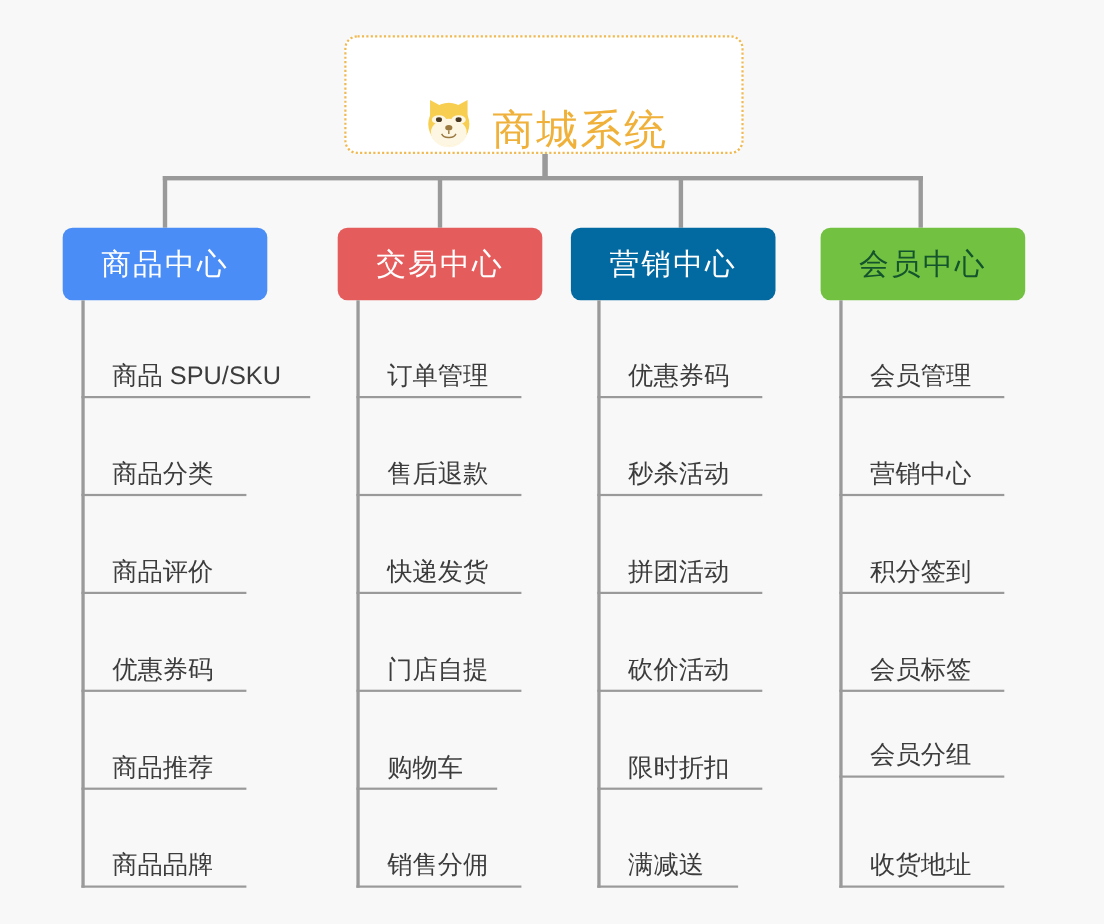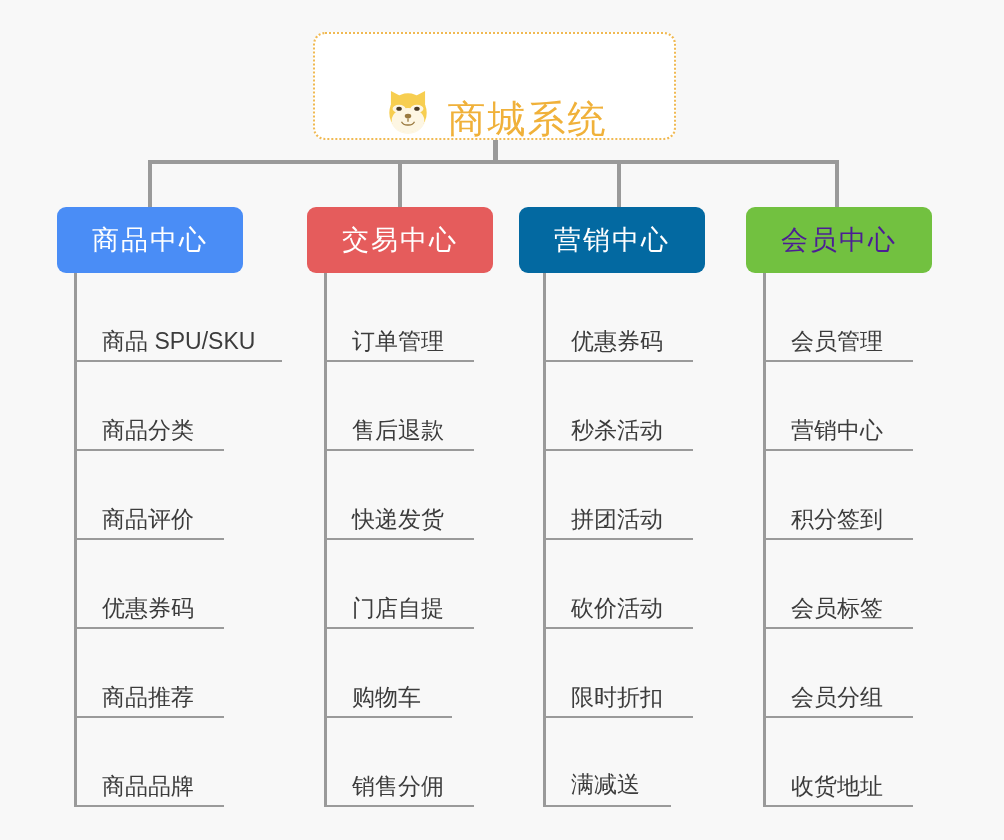--- a/index.html
+++ b/index.html
@@ -228,47 +228,47 @@
           <div class="leaf-underline" style="width: 150px; background: rgb(154, 154, 154);"></div>
         </div>
         <div class="leaf-item" style="top: 267px; width: 150px;">
           <span class="leaf-text">砍价活动</span>
           <div class="leaf-underline" style="width: 150px; background: rgb(154, 154, 154);"></div>
         </div>
         <div class="leaf-item" style="top: 356px; width: 150px;">
           <span class="leaf-text">限时折扣</span>
           <div class="leaf-underline" style="width: 150px; background: rgb(154, 154, 154);"></div>
         </div>
-        <div class="leaf-item" style="top: 445px; width: 128px; font-family: Liberation Mono, monospace;">
+        <div class="leaf-item" style="top: 445px; width: 128px;">
           <span class="leaf-text">满减送</span>
           <div class="leaf-underline" style="width: 128px; background: rgb(154, 154, 154);"></div>
         </div>
       </div>
       <div class="branch" style="left: 746px; background: rgb(114, 193, 64);">
-        <span class="branch-label" style="color: #4c1d95;">会员中心</span>
+        <span class="branch-label" style="color: #14532d;">会员中心</span>
       </div>
       <div class="leaf-col" style="left: 763px;">
         <div class="leaf-spine" style="height: 534px; background: rgb(154, 154, 154);"></div>
         <div class="leaf-item" style="top: 0px; width: 150px;">
           <span class="leaf-text">会员管理</span>
           <div class="leaf-underline" style="width: 150px; background: rgb(154, 154, 154);"></div>
         </div>
         <div class="leaf-item" style="top: 89px; width: 150px;">
           <span class="leaf-text">营销中心</span>
           <div class="leaf-underline" style="width: 150px; background: rgb(154, 154, 154);"></div>
         </div>
         <div class="leaf-item" style="top: 178px; width: 150px;">
           <span class="leaf-text">积分签到</span>
           <div class="leaf-underline" style="width: 150px; background: rgb(154, 154, 154);"></div>
         </div>
         <div class="leaf-item" style="top: 267px; width: 150px;">
           <span class="leaf-text">会员标签</span>
           <div class="leaf-underline" style="width: 150px; background: rgb(154, 154, 154);"></div>
         </div>
-        <div class="leaf-item" style="top: 356px; width: 150px;">
+        <div class="leaf-item" style="top: 345px; width: 150px;">
           <span class="leaf-text">会员分组</span>
           <div class="leaf-underline" style="width: 150px; background: rgb(154, 154, 154);"></div>
         </div>
         <div class="leaf-item" style="top: 445px; width: 150px;">
           <span class="leaf-text">收货地址</span>
           <div class="leaf-underline" style="width: 150px; background: rgb(154, 154, 154);"></div>
         </div>
       </div>
     </div>
 

